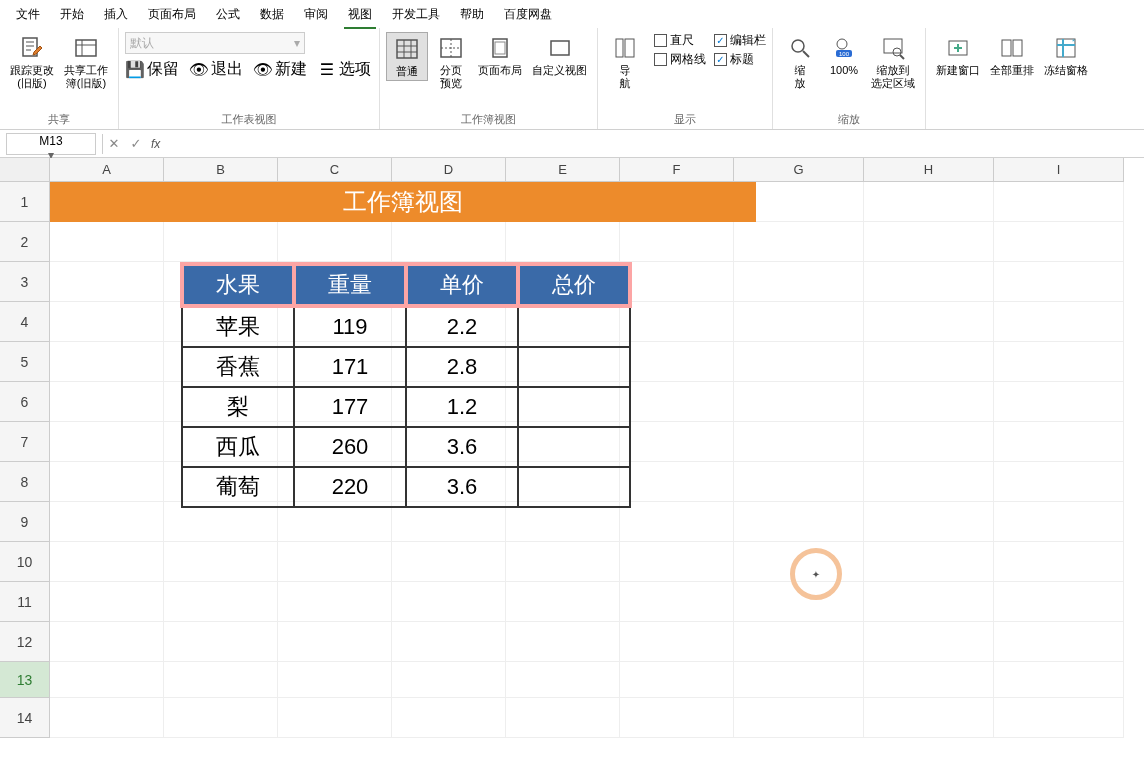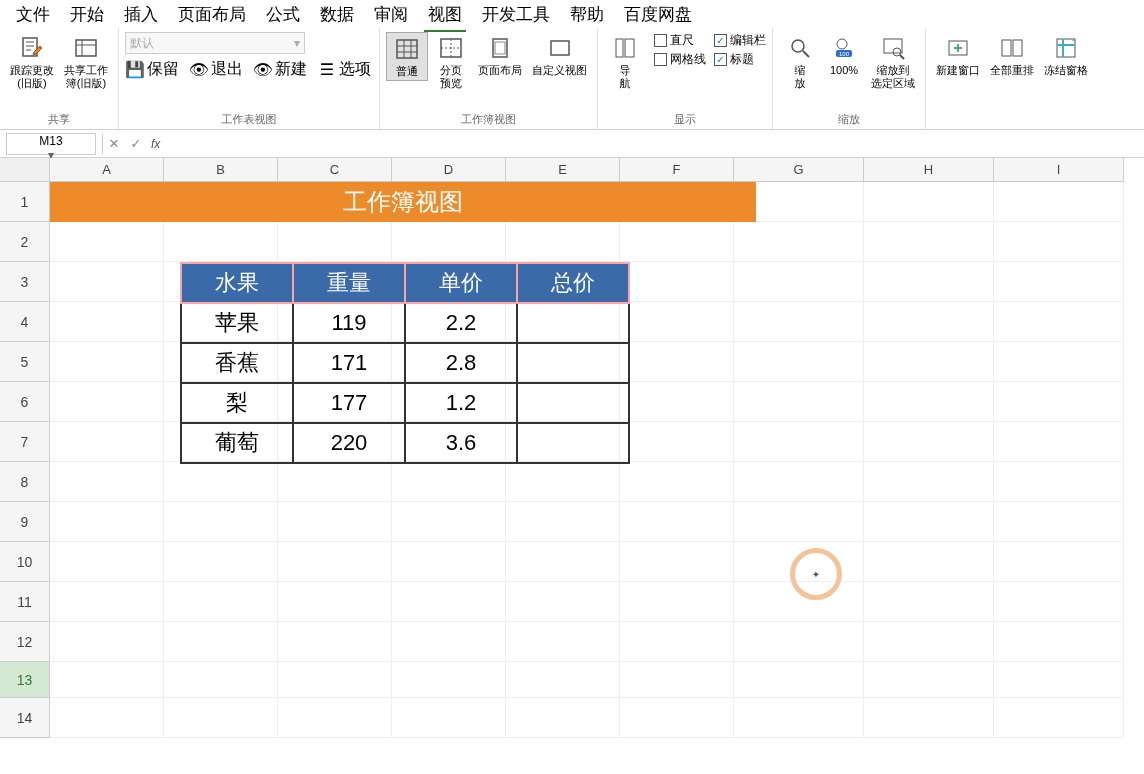--- a/index.html
+++ b/index.html
@@ -1,19 +1,19 @@
 <!DOCTYPE html>
 <html><head>
 <meta charset="utf-8">
 <style>
 * { box-sizing: border-box; margin: 0; padding: 0; font-family: "Microsoft YaHei", "SimSun", sans-serif; }
 body { background: #fff; width: 1144px; height: 774px; overflow: hidden; position: relative; }
 
 
-.menu-bar { display: flex; align-items: center; height: 28px; padding: 0 6px; font-size: 17px; }
+.menu-bar { display: flex; align-items: center; height: 28px; padding: 0 6px; font-size: 12px; }
 .menu-item { padding: 4px 10px; cursor: pointer; }
 .menu-item.active { color: #000; position: relative; }
 .menu-item.active::after { content: ""; position: absolute; bottom: -2px; left: 6px; right: 6px; height: 2px; background: #2e7d32; }
 
 
 .ribbon { display: flex; height: 102px; border-bottom: 1px solid #d0d0d0; }
 .ribbon-group { border-right: 1px solid #e0e0e0; padding: 4px 6px 2px 6px; display: flex; flex-direction: column; justify-content: space-between; }
 .ribbon-group-label { text-align: center; font-size: 11px; color: #666; padding-top: 2px; }
 .ribbon-buttons { display: flex; align-items: flex-start; gap: 2px; }
 .ribbon-btn { display: flex; flex-direction: column; align-items: center; justify-content: flex-start; padding: 2px 4px; font-size: 11px; cursor: pointer; min-width: 42px; }
@@ -45,21 +45,21 @@
 .col-head { background: #f5f5f5; border-right: 1px solid #ccc; border-bottom: 1px solid #ccc; text-align: center; font-size: 13px; line-height: 24px; color: #444; }
 .row { display: flex; }
 .row-head { width: 50px; background: #f5f5f5; border-right: 1px solid #ccc; border-bottom: 1px solid #ccc; text-align: center; font-size: 14px; color: #444; display: flex; align-items: center; justify-content: center; }
 .row-head.selected { background: #d4e8d4; color: #2e7d32; }
 .cell { border-right: 1px solid #eee; border-bottom: 1px solid #eee; }
 
 
 .sheet-content { position: relative; }
 .title-banner { position: absolute; left: 50px; top: 24px; width: 706px; height: 40px; background: #ed8b2b; color: #fff; font-size: 24px; display: flex; align-items: center; justify-content: center; }
 .data-table { position: absolute; left: 180px; top: 104px; border-collapse: collapse; }
-.data-table th { background: #3a6aa8; color: #fff; font-weight: normal; font-size: 22px; border: 2px solid #fca5a5; padding: 4px 7px; width: 112px; }
+.data-table th { background: #3a6aa8; color: #fff; font-weight: normal; font-size: 22px; border: 4px solid #fca5a5; padding: 4px 7px; width: 112px; }
 .data-table td { border: 2px solid #333; font-size: 22px; text-align: center; padding: 4px 0; width: 112px; height: 36px; }
 
 .cursor-marker { position: absolute; width: 52px; height: 52px; border: 5px solid #f5c39a; border-radius: 50%; display: flex; align-items: center; justify-content: center; }
 .cursor-marker::after { content: "✦"; font-size: 10px; color: #555; }
 </style>
 </head>
 <body>
 
 <div class="menu-bar" id="menu-bar">
     <div class="menu-item">文件</div>
@@ -507,20 +507,26 @@
             <td>2.8</td>
             <td></td>
           </tr>
           <tr>
             <td>梨</td>
             <td>177</td>
             <td>1.2</td>
             <td></td>
           </tr>
           <tr>
+            <td>西瓜</td>
+            <td>260</td>
+            <td>3.6</td>
+            <td></td>
+          </tr>
+          <tr>
             <td>葡萄</td>
             <td>220</td>
             <td>3.6</td>
             <td></td>
           </tr>
         </tbody>
     </table>
     <div class="cursor-marker" style="left:790px;top:390px"></div>
   </div>
 </div>

